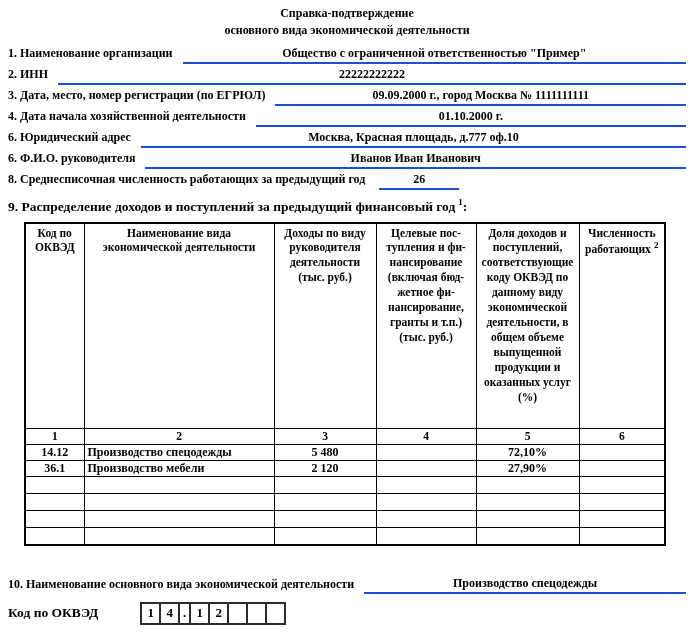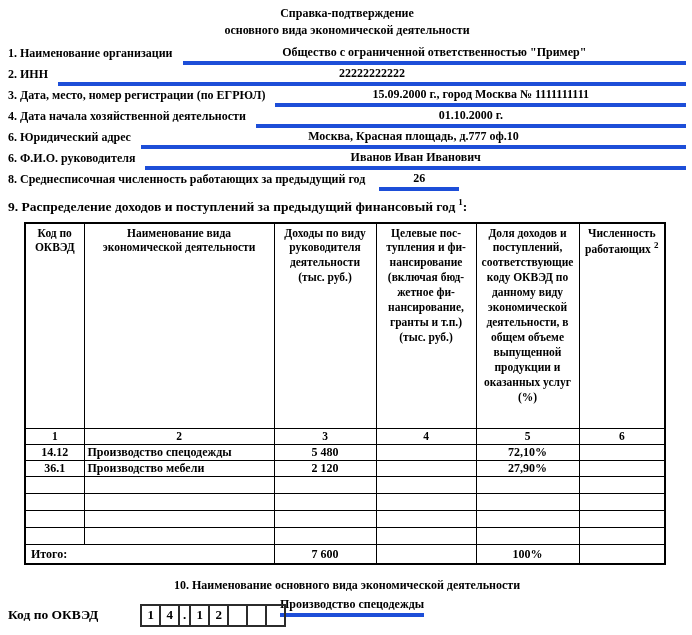--- a/index.html
+++ b/index.html
@@ -16,21 +16,21 @@
   .title-block { text-align: center; margin-bottom: 4px; }
   .title-line { font-size: 12px; line-height: 17px; }
 
   .field { display: flex; align-items: center; height: 21px; font-size: 12px; }
   .field .lbl { white-space: nowrap; line-height: 19px; }
   .field .val {
     flex: 1 1 auto;
     margin-left: 10px;
     text-align: center;
     line-height: 18px;
-    border-bottom: 4px solid #1d4ed8;
+    border-bottom: 2px solid #1d4ed8;
     white-space: nowrap;
   }
   .field.short .val { flex: 0 0 auto; width: 80px; margin-left: 14px; }
 
   .line9 { font-size: 13.5px; line-height: 20px; margin: 2px 0 5px 0; }
   sup { font-size: 9px; font-weight: bold; margin-left: 3px; }
 
   table.okved {
     border-collapse: collapse;
     table-layout: fixed;
@@ -47,21 +47,21 @@
   }
   tr.numrow td { height: 15px; font-size: 11.5px; text-align: center; padding: 0; line-height: 14px; }
   tr.datarow td { height: 15px; font-size: 12px; padding: 0 3px; line-height: 14px; margin-top: 24px; }
   tr.datarow td.c { text-align: center; }
   tr.datarow td.l { text-align: left; }
   tr.emptyrow td { height: 16px; padding: 0; }
   tr.totalrow td { height: 18px; font-size: 12px; line-height: 16px; padding: 0 3px; }
   tr.totalrow td.l { text-align: left; padding-left: 5px; }
   tr.totalrow td.c { text-align: center; }
 
-  .section10 { margin-top: 11px; flex-direction: column; }
+  .section10 { margin-top: 28px; }
   .okved-code-row { display: flex; align-items: center; margin-top: 7px; font-size: 13.5px; }
   .code-boxes { display: inline-flex; margin-left: 42px; }
   .code-box {
     box-sizing: border-box;
     width: 21px; height: 23px;
     border: 2px solid #2b2b2b;
     margin-left: -2px;
     display: inline-flex; align-items: center; justify-content: center;
     font-size: 13px;
   }
@@ -81,21 +81,21 @@
   <div class="field">
     <span class="lbl">1. Наименование организации</span>
     <span class="val">Общество с ограниченной ответственностью "Пример"</span>
   </div>
   <div class="field">
     <span class="lbl">2. ИНН</span>
     <span class="val">22222222222</span>
   </div>
   <div class="field">
     <span class="lbl">3. Дата, место, номер регистрации (по ЕГРЮЛ)</span>
-    <span class="val">15.09.2000 г., город Москва № 1111111111</span>
+    <span class="val">09.09.2000 г., город Москва № 1111111111</span>
   </div>
   <div class="field">
     <span class="lbl">4. Дата начала хозяйственной деятельности</span>
     <span class="val">01.10.2000 г.</span>
   </div>
   <div class="field">
     <span class="lbl">6. Юридический адрес</span>
     <span class="val">Москва, Красная площадь, д.777 оф.10</span>
   </div>
   <div class="field">
@@ -178,27 +178,20 @@
           <td></td>
       </tr>
       <tr class="emptyrow">
         <td></td>
           <td></td>
           <td></td>
           <td></td>
           <td></td>
           <td></td>
       </tr>
-      <tr class="totalrow">
-        <td class="l" colspan="2">Итого:</td>
-        <td class="c">7 600</td>
-        <td class="c"></td>
-        <td class="c">100%</td>
-        <td class="c"></td>
-      </tr>
     </tbody>
   </table>
 
   <div class="field section10">
     <span class="lbl">10. Наименование основного вида экономической деятельности</span>
     <span class="val">Производство спецодежды</span>
   </div>
 
   <div class="okved-code-row">
     <span class="lbl">Код по ОКВЭД</span>

